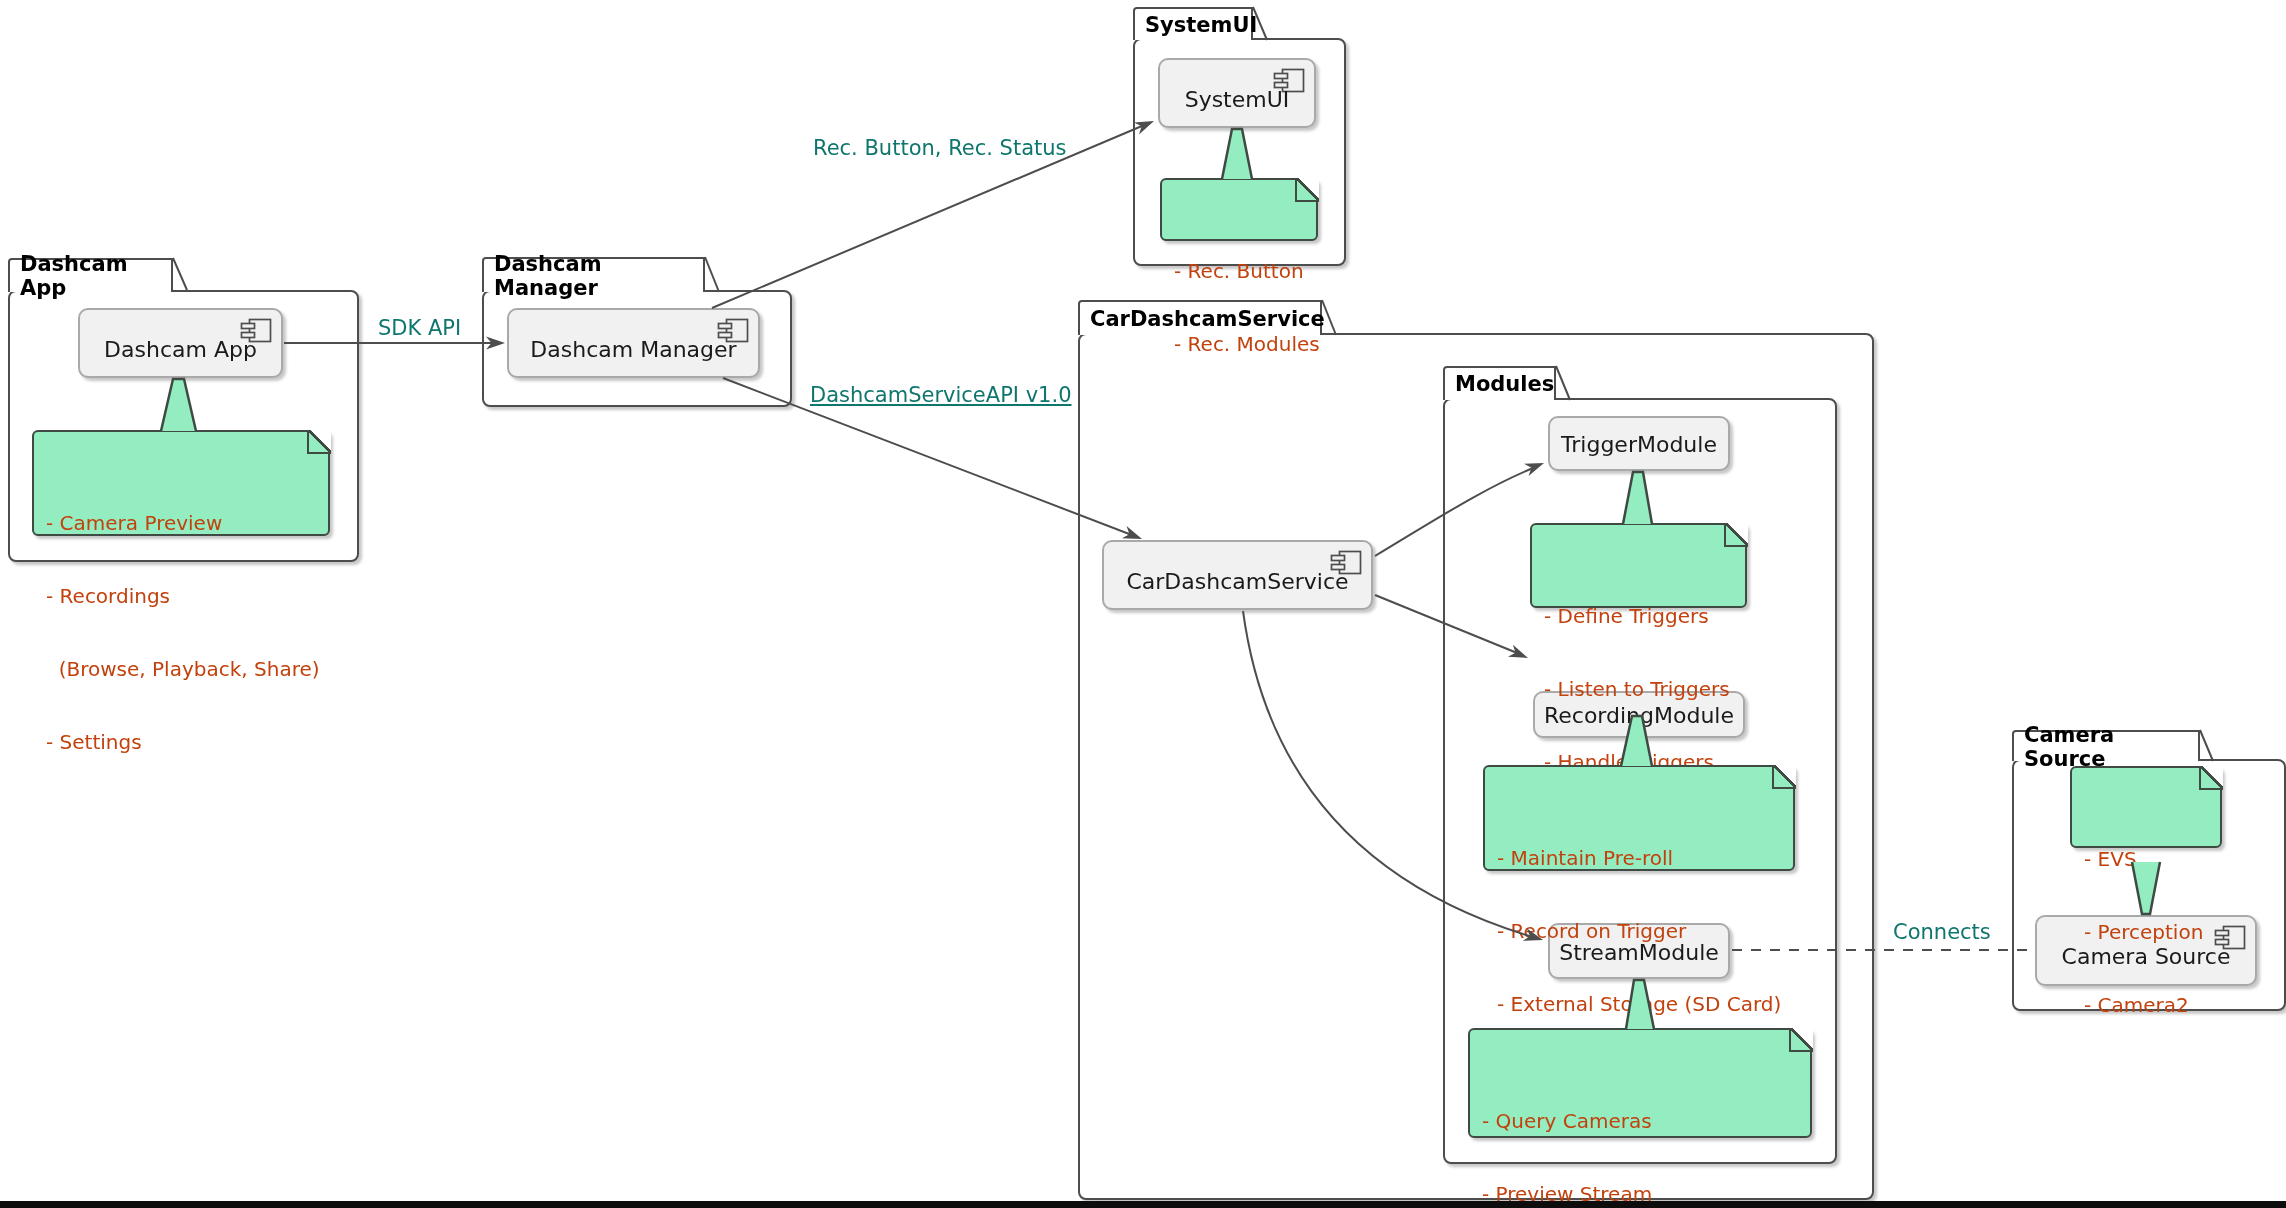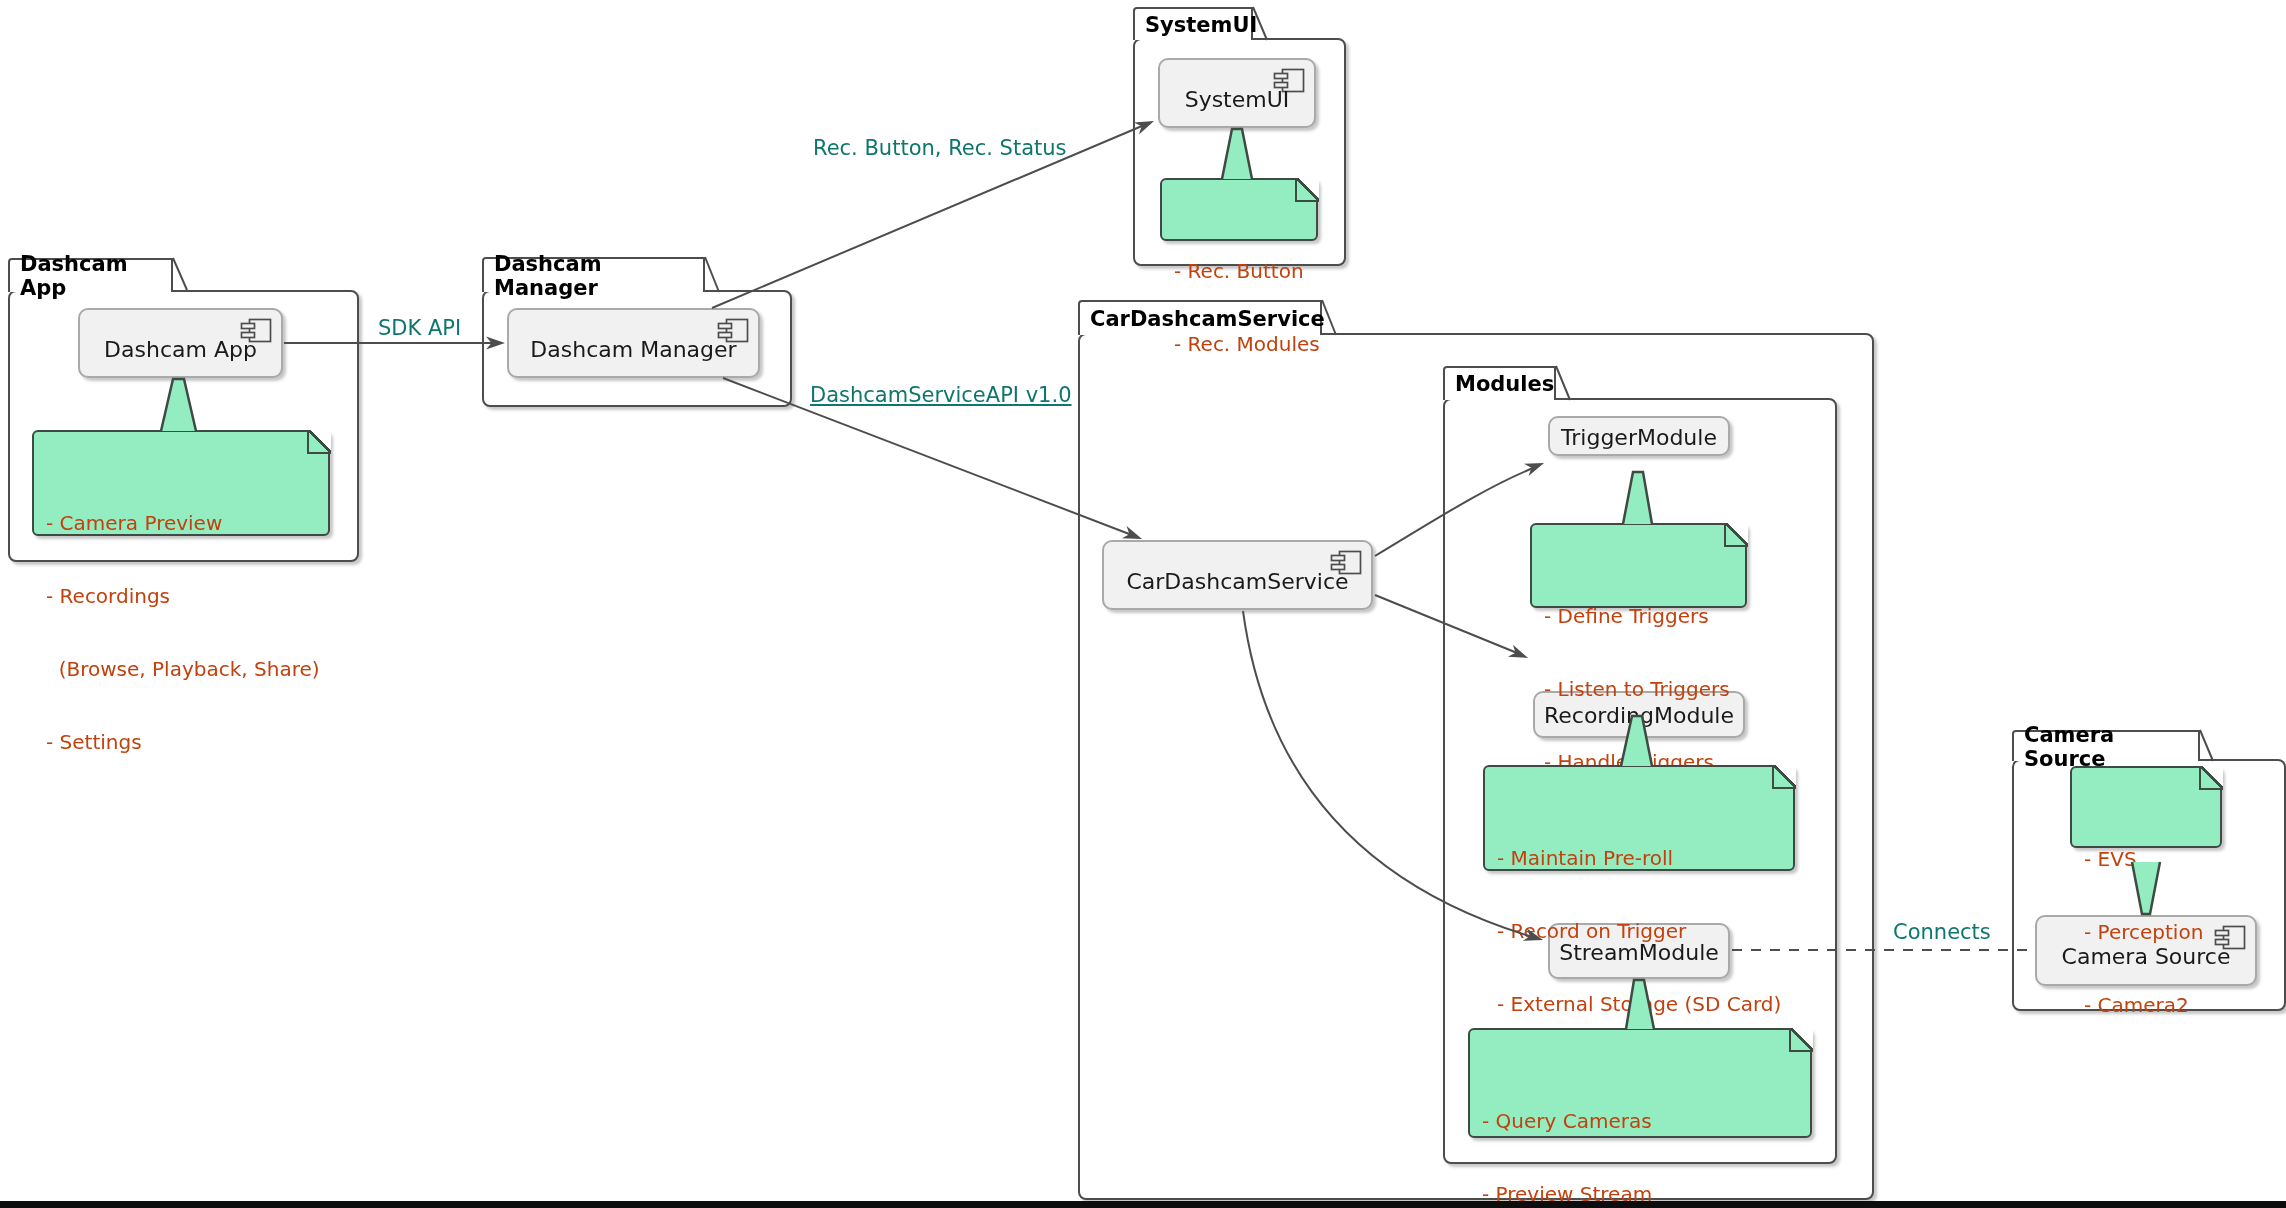--- a/index.html
+++ b/index.html
@@ -116,21 +116,21 @@
 
   <div class="comp" style="left:1102px;top:540px;width:271px;height:70px;">
     <svg class="comp-icon" width="32" height="25" viewBox="0 0 32 25">
       <rect x="9.5" y="1.5" width="21" height="22" fill="#f1f1f1" stroke="#4d4d4d" stroke-width="1.7"></rect>
       <rect x="1.5" y="5.5" width="13" height="5" fill="#f1f1f1" stroke="#4d4d4d" stroke-width="1.7"></rect>
       <rect x="1.5" y="14.5" width="13" height="5" fill="#f1f1f1" stroke="#4d4d4d" stroke-width="1.7"></rect>
     </svg>
     <span class="comp-label">CarDashcamService</span>
   </div>
 
-  <div class="comp no-icon" style="left:1548px;top:416px;width:182px;height:40px;">
+  <div class="comp no-icon" style="left:1548px;top:416px;width:182px;height:55px;">
     <span class="comp-label">TriggerModule</span>
   </div>
 
   <div class="comp no-icon" style="left:1533px;top:658px;width:212px;height:47px;margin-top:33px;">
     <span class="comp-label">RecordingModule</span>
   </div>
 
   <div class="comp no-icon" style="left:1548px;top:923px;width:182px;height:56px;">
     <span class="comp-label">StreamModule</span>
   </div>

